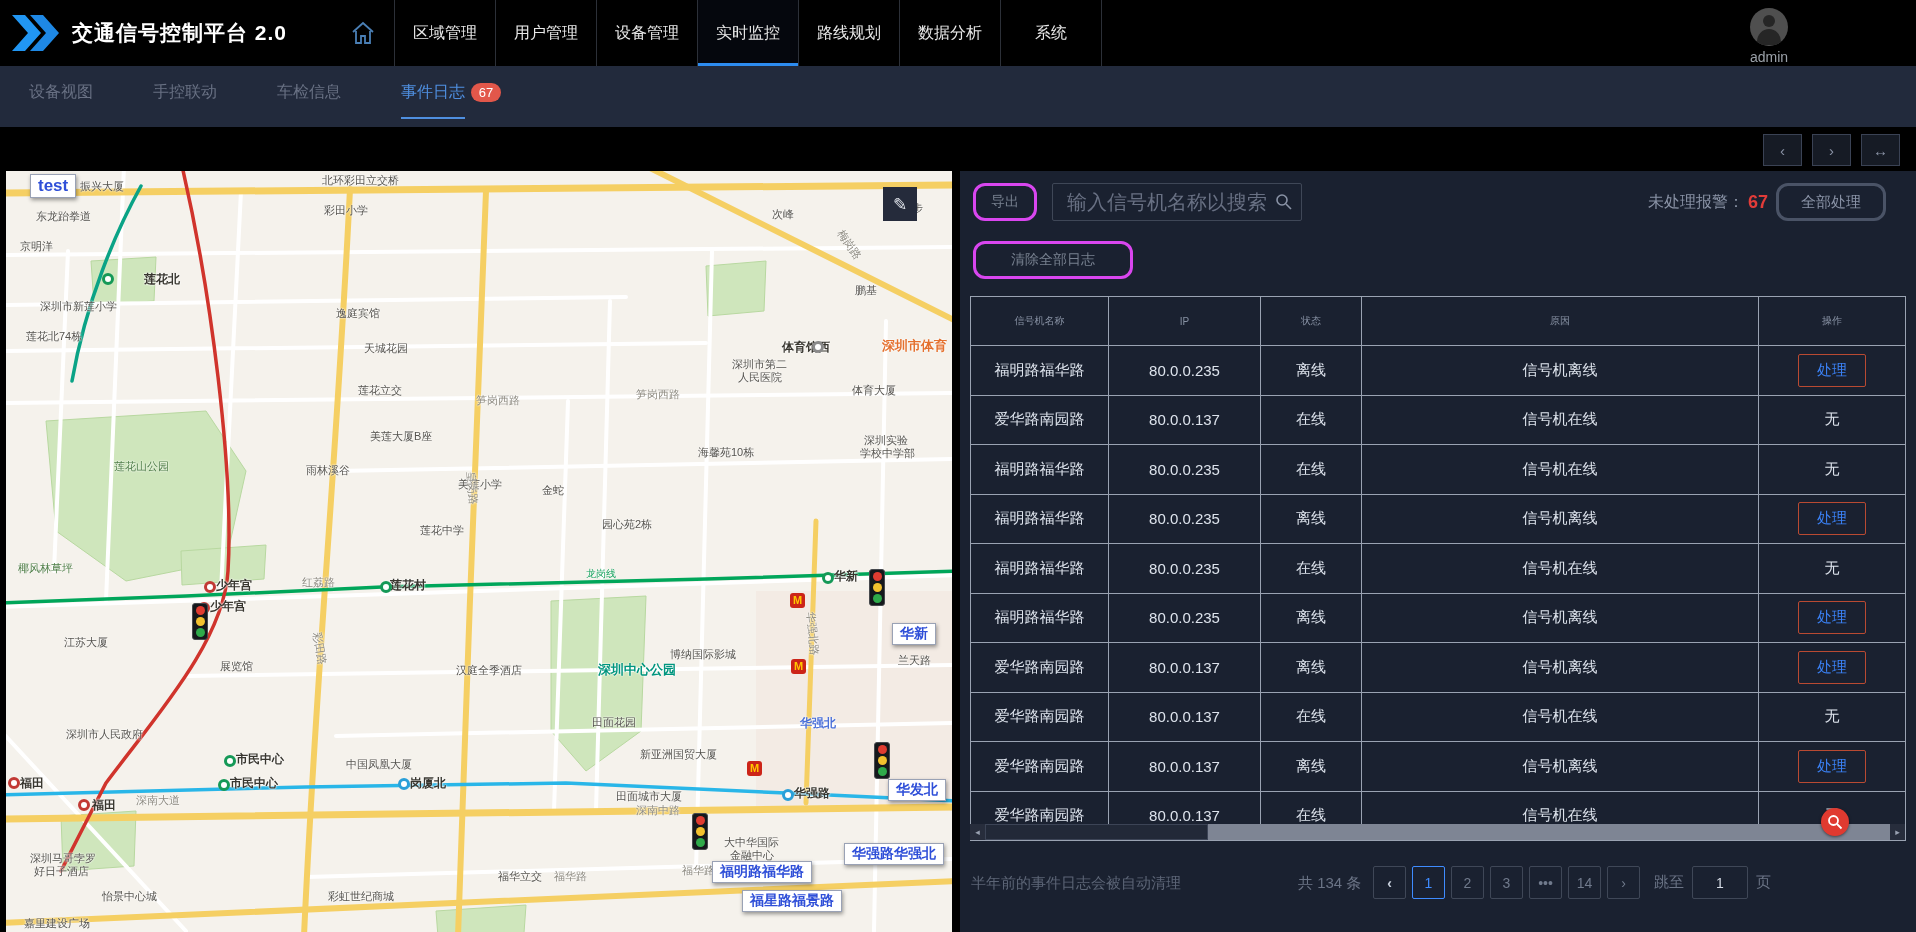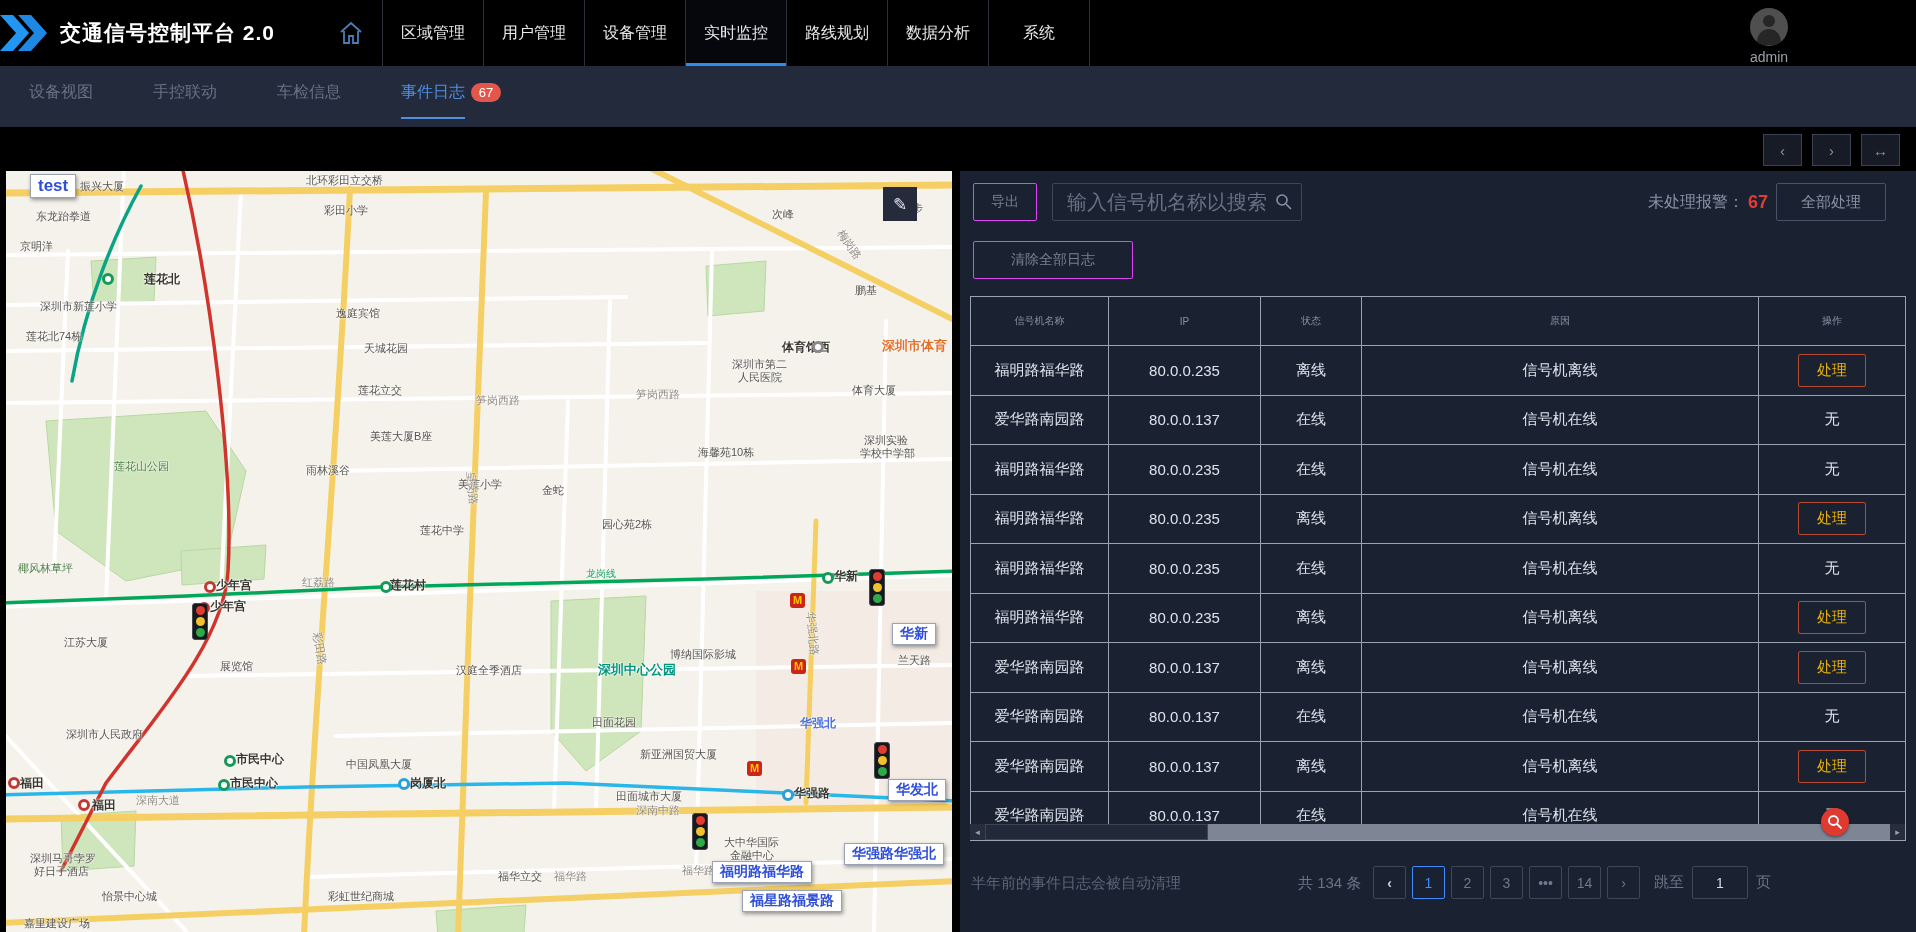--- a/index.html
+++ b/index.html
@@ -1,21 +1,21 @@
 <!DOCTYPE html>
 <html><head>
 <meta charset="utf-8">
 <style>
   html,body{margin:0;padding:0;background:#000;}
   body{font-family:"Liberation Sans","DejaVu Sans",sans-serif;}
   #stage{position:relative;width:1916px;height:932px;background:#000;overflow:hidden;}
 
   
   #topnav{position:absolute;left:0;top:0;width:1916px;height:66px;background:#000;display:flex;align-items:stretch;}
-  .logo-wrap{display:flex;align-items:center;padding-left:0;width:320px;}
+  .logo-wrap{display:flex;align-items:center;padding-left:12px;width:320px;}
   .logo-chevrons{width:52px;height:40px;margin-right:8px;}
   .app-title{color:#fff;font-size:21px;font-weight:bold;letter-spacing:1px;white-space:nowrap;}
   .home-item{display:flex;align-items:center;justify-content:center;width:62px;}
   #nav-items{display:flex;align-items:stretch;list-style:none;margin:0;padding:0;}
   #nav-items .nav-item{display:flex;align-items:center;padding:0 18px;color:#e8e8e8;font-size:16px;
      border-left:1px solid #2c3038;cursor:pointer;position:relative;white-space:nowrap;}
   #nav-items .nav-item:last-child{border-right:1px solid #2c3038;padding:0 34px;}
   #nav-items .nav-item.active{background:#05070d;}
   #nav-items .nav-item.active::after{content:"";position:absolute;left:0;right:0;bottom:0;height:3px;background:#2d8cf0;}
   .admin-wrap{position:absolute;left:1729px;top:8px;width:80px;text-align:center;}
@@ -57,21 +57,21 @@
   .tl i{display:block;width:9px;height:9px;border-radius:50%;}
   .tl .r{background:#e03c31}.tl .y{background:#f2c12e}.tl .g{background:#2faa4a}
   .mcd{position:absolute;width:15px;height:15px;background:#cc2418;border-radius:3px;color:#ffc600;font-weight:bold;
      font-size:11px;line-height:15px;text-align:center;}
   .stn{position:absolute;width:12px;height:12px;border-radius:50%;background:#fff;border:3px solid var(--c,#159957);box-sizing:border-box;}
   .map-edit-btn{position:absolute;left:877px;top:16px;width:34px;height:34px;background:#252b3b;color:#dfe3ea;
      display:flex;align-items:center;justify-content:center;font-size:17px;cursor:pointer;}
 
   
   #panel{position:absolute;left:960px;top:171px;width:956px;height:761px;background:#1a2130;}
-  .btn{background:transparent;border:1px solid #d946ef;color:#77808f;font-size:14px;border-radius:2px;cursor:pointer;
+  .btn{background:transparent;border:3px solid #d946ef;color:#77808f;font-size:14px;border-radius:12px;cursor:pointer;
      font-family:inherit;}
   #export-btn{position:absolute;left:13px;top:12px;width:64px;height:38px;}
   .search-wrap{position:absolute;left:92px;top:12px;width:250px;height:38px;}
   .search-wrap input{width:100%;height:100%;box-sizing:border-box;background:transparent;border:1px solid #3f4757;
      border-radius:2px;color:#cfd6e2;font-size:20px;padding:0 34px 0 14px;font-family:inherit;}
   .search-wrap input::placeholder{color:#687083;}
   .search-icon{position:absolute;right:10px;top:10px;width:17px;height:17px;}
   .unhandled{position:absolute;left:688px;top:12px;height:38px;display:flex;align-items:center;color:#8a93a6;font-size:16px;}
   .unhandled b{color:#e23c39;font-size:18px;margin-left:4px;font-weight:bold;}
   #handle-all-btn{position:absolute;left:816px;top:12px;width:110px;height:38px;font-size:15px;color:#8a93a6;border-color:#4a5366;}
@@ -79,21 +79,21 @@
   .filter-group{position:absolute;left:696px;top:70px;height:38px;display:flex;}
   .filter-btn{height:38px;padding:0 13px;background:transparent;border:1px solid #3f4757;color:#707a8c;font-size:14px;
      margin-left:-1px;cursor:pointer;font-family:inherit;white-space:nowrap;}
   .filter-btn.active{border-color:#cfd6e2;color:#cfd6e2;z-index:2;position:relative;}
 
   
   .log-table{position:absolute;left:10px;top:125px;border-collapse:collapse;table-layout:fixed;width:935px;}
   .log-table th,.log-table td{border:1px solid #9aa3b2;text-align:center;overflow:hidden;white-space:nowrap;}
   .log-table th{height:46px;color:#8892a4;font-size:10px;font-weight:normal;}
   .log-table td{height:46.5px;color:#dde3ec;font-size:15px;}
-  .handle-btn{width:68px;height:33px;background:transparent;border:1px solid #b94a32;border-radius:2px;color:#eab308;
+  .handle-btn{width:68px;height:33px;background:transparent;border:1px solid #b94a32;border-radius:2px;color:#3b82f6;
      font-size:15px;cursor:pointer;font-family:inherit;}
   .none-text{color:#dde3ec;}
 
   
   .hscroll{position:absolute;left:10px;top:653px;width:935px;height:16px;background:#7e8594;}
   .hs-arrow{position:absolute;top:0;width:15px;height:16px;background:#272d3c;color:#9aa2b2;font-size:9px;line-height:16px;
      text-align:center;cursor:pointer;}
   .hs-thumb{position:absolute;left:15px;top:0;width:223px;height:16px;background:#222938;border:1px solid #3c4456;box-sizing:border-box;cursor:grab;}
   .locate-btn{position:absolute;left:861px;top:637px;width:28px;height:28px;border-radius:50%;background:#e03a30;
      display:flex;align-items:center;justify-content:center;cursor:pointer;box-shadow:0 1px 3px rgba(0,0,0,.5);}
@@ -243,21 +243,21 @@
         <path d="M 176,-5 C 205,120 228,300 222,400 C 218,470 150,545 100,612 L 55,700" stroke="#d0342c" stroke-width="3.5"></path>
         <path d="M 135,15 C 110,60 80,130 66,210" stroke="#0aa386" stroke-width="3.5"></path>
       </g>
     </svg>
 
     <div class="map-labels">
 
     <span class="map-label poi" style="left: 74px; top: 8px;">振兴大厦</span>
         <span class="map-label poi" style="left: 30px; top: 38px;">东龙跆拳道</span>
         <span class="map-label poi" style="left: 14px; top: 68px;">京明洋</span>
-        <span class="map-label poi" style="left: 300px; top: 2px;">北环彩田立交桥</span>
+        <span class="map-label poi" style="left: 316px; top: 2px;">北环彩田立交桥</span>
         <span class="map-label poi" style="left: 318px; top: 32px;">彩田小学</span>
         <span class="map-label poi" style="left: 766px; top: 36px;">次峰</span>
         <span class="map-label poi" style="left: 884px; top: 30px;">环上步</span>
         <span class="map-label road" style="left: 840px; top: 56px; transform: rotate(55deg);">梅岗路</span>
         <span class="map-label poi" style="left: 849px; top: 112px;">鹏基</span>
         <span class="map-label big" style="left: 106px; top: 100px; padding-left: 32px;">莲花北</span>
         <span class="map-label poi" style="left: 34px; top: 128px;">深圳市新莲小学</span>
         <span class="map-label poi" style="left: 20px; top: 158px;">莲花北74栋</span>
         <span class="map-label poi" style="left: 330px; top: 135px;">逸庭宾馆</span>
         <span class="map-label poi" style="left: 358px; top: 170px;">天城花园</span>

